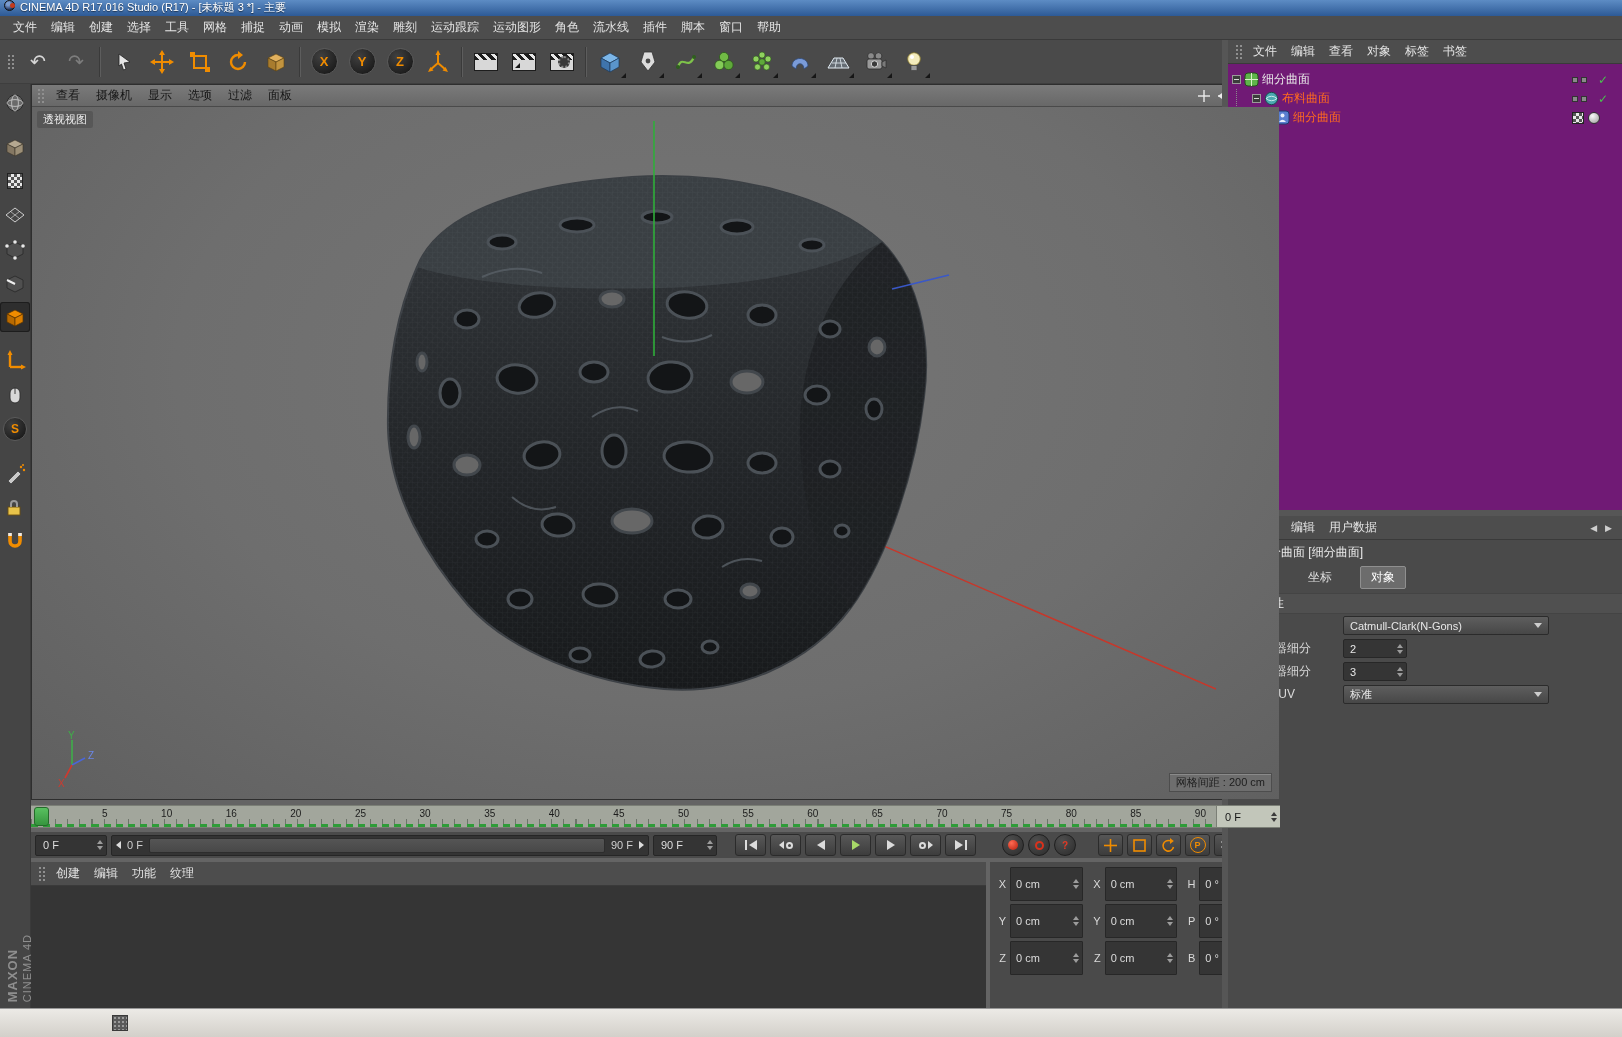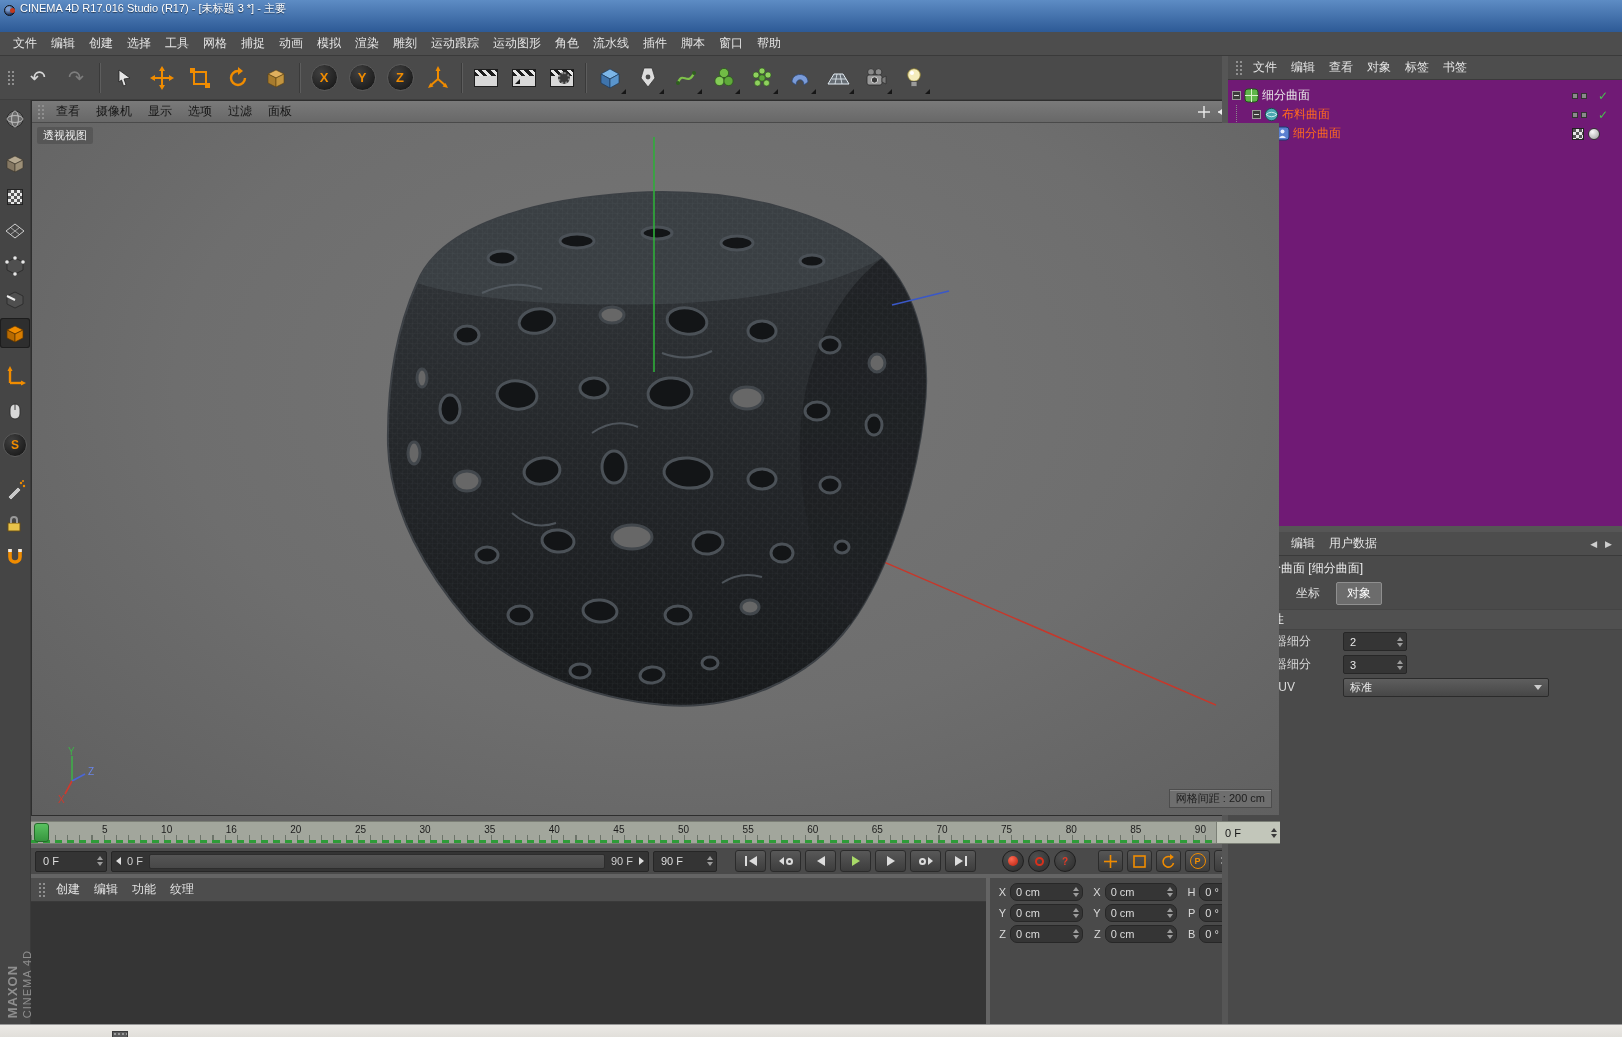--- a/index.html
+++ b/index.html
@@ -1,20 +1,20 @@
 <!DOCTYPE html>
 <html><head>
 <meta charset="utf-8">
 <style>
   *{box-sizing:border-box;margin:0;padding:0}
   body{background:#222;font-family:"Liberation Sans","DejaVu Sans",sans-serif}
   .app{position:relative;width:1622px;height:1037px;background:#4a4a4a;color:#d6d6d6;font-size:12px;overflow:hidden}
 
   
-  .titlebar{height:32px;background:linear-gradient(#5d8cc4,#2d5a96);color:#fff;font-size:11px;display:flex;align-items:flex-end;gap:5px;padding:16px 4px;text-shadow:0 1px 1px #0008}
+  .titlebar{height:16px;background:linear-gradient(#5d8cc4,#2d5a96);color:#fff;font-size:11px;display:flex;align-items:flex-start;gap:5px;padding:0 4px;text-shadow:0 1px 1px #0008}
   .app-logo{width:11px;height:11px;border-radius:50%;background:radial-gradient(circle at 35% 30%,#7a9ccF 20%,#23365e 70%);border:1px solid #111;position:relative}
   .app-logo::after{content:"";position:absolute;right:-1px;top:2px;width:5px;height:5px;border-radius:50%;background:#c23a1e}
 
   
   .menubar{height:24px;background:#4d4d4d;border-bottom:1px solid #3a3a3a;display:flex;align-items:center;padding:0 6px}
   .menu-item{padding:3px 7px;color:#e4e4e4;cursor:default}
 
   .main{display:flex;height:968px}
   .left-area{width:1222px;display:flex;flex-direction:column}
 
@@ -101,21 +101,21 @@
   .bottom-row{margin-top:4px;flex:1;display:flex;gap:4px}
   .panel-menu{height:24px;background:#4d4d4d;border-bottom:1px solid #3a3a3a;display:flex;align-items:center;padding:0 4px}
   .materials{flex:1;display:flex;flex-direction:column;background:#3a3a3a}
   .mat-body{flex:1;background:#353535}
   .coords{width:290px;display:flex;flex-direction:column;background:#4a4a4a}
   .coord-head{display:grid;grid-template-columns:14px 1fr 1fr 1fr;align-items:center;height:24px;background:#4d4d4d;border-bottom:1px solid #3a3a3a}
   .coord-head span{text-align:center;color:#e0e0e0}
   .coord-grid{display:grid;grid-template-columns:1fr 1fr 1fr;gap:3px 8px;padding:5px 8px 2px 6px}
   .c-cell{display:flex;align-items:center;gap:4px}
   .c-axis{width:10px;text-align:right;color:#dadada;font-size:11px}
-  .c-field{flex:1;height:18px;background:#353535;border:1px solid #272727;border-radius:7px;display:flex;align-items:center;justify-content:space-between;color:#dcdcdc;font-size:11px;padding:0 3px 0 5px}
+  .c-field{flex:1;height:34px;background:#353535;border:1px solid #272727;border-radius:1px;display:flex;align-items:center;justify-content:space-between;color:#dcdcdc;font-size:11px;padding:0 3px 0 5px}
   .coord-foot{display:flex;align-items:center;gap:16px;padding:5px 10px 0 12px}
   .c-select{height:19px;background:linear-gradient(#5e5e5e,#474747);border:1px solid #2e2e2e;border-radius:2px;display:flex;align-items:center;gap:8px;padding:0 7px;font-size:11px;color:#e2e2e2}
   .c-select.disabled{color:#929292;background:linear-gradient(#505050,#454545)}
   .dd-arrow{width:0;height:0;border-left:4px solid transparent;border-right:4px solid transparent;border-top:5px solid #cdcdcd}
   .apply-btn{margin-left:auto;height:19px;padding:0 12px;background:linear-gradient(#5e5e5e,#474747);border:1px solid #2e2e2e;border-radius:2px;display:flex;align-items:center;color:#e6e6e6;font-size:11px}
 
   
   .vsplit{width:6px;background:#565656}
   .right-panel{flex:1;background:#4a4a4a;display:flex;flex-direction:column}
   .obj-mgr{height:470px;display:flex;flex-direction:column}
@@ -130,21 +130,21 @@
   .vis-dots{margin-left:auto;display:flex;gap:3px;width:26px}
   .vis-dots i{width:6px;height:6px;background:#8a8a8a;border:1px solid #333;display:block}
   .om-check{width:20px;color:#49c24f;font-weight:bold;font-size:12px}
   .tags{margin-left:auto;display:flex;gap:4px;width:46px}
   .tag-checker{width:12px;height:12px;background-color:#666;background-image:linear-gradient(45deg,#e8e8e8 25%,transparent 25%,transparent 75%,#e8e8e8 75%),linear-gradient(45deg,#e8e8e8 25%,#555 25%,#555 75%,#e8e8e8 75%);background-size:6px 6px;background-position:0 0,3px 3px;border:1px solid #222}
   .tag-dot{width:12px;height:12px;border-radius:50%;background:radial-gradient(circle at 35% 30%,#fafafa,#9a9a9a);border:1px solid #333}
   .indent{width:16px;height:100%;flex:0 0 auto;border-left:1px dotted #8a8a8a;margin-left:4px}
 
   .attr-mgr{flex:1;display:flex;flex-direction:column}
   .am-title{height:24px;display:flex;align-items:center;gap:6px;padding:0 8px;color:#ececec}
-  .am-tabs{display:flex;gap:5px;padding:2px 6px 4px}
+  .am-tabs{display:flex;gap:17px;padding:2px 6px 4px}
   .tab{padding:2px 10px;border:1px solid transparent;border-radius:2px;color:#dedede}
   .tab.active{background:#6c6c6c;border-color:#8f8f8f;color:#fff}
   .am-section{height:21px;display:flex;align-items:center;padding:0 8px;color:#f0f0f0;background:#505050;border-top:1px solid #444;border-bottom:1px solid #444}
   .a-row{height:23px;display:flex;align-items:center;gap:6px;padding:0 8px}
   .bullet{width:9px;height:9px;border-radius:50%;border:2px solid #2e2e2e;background:#606060;flex:0 0 auto}
   .a-label{width:86px;color:#dadada;white-space:nowrap}
   .a-select{width:206px;height:19px;background:linear-gradient(#5e5e5e,#474747);border:1px solid #2b2b2b;border-radius:2px;display:flex;align-items:center;justify-content:space-between;padding:0 6px;font-size:11px;color:#e8e8e8}
   .a-num{width:64px;height:19px;background:#353535;border:1px solid #272727;border-radius:2px;display:flex;align-items:center;justify-content:space-between;padding:0 3px 0 6px;font-size:11px;color:#e8e8e8}
   .am-menu-icons{margin-left:auto;display:flex;gap:8px;color:#cfcfcf;font-size:9px;padding-right:6px}
 
@@ -894,20 +894,28 @@
           <span>细分曲面 [细分曲面]</span>
         </div>
         <div class="am-tabs">
           <span class="tab">基本</span>
           <span class="tab">坐标</span>
           <span class="tab active">对象</span>
         </div>
         <div class="am-section">对象属性</div>
         <div class="a-row">
           <span class="bullet"></span>
+          <span class="a-label">类型</span>
+          <span class="a-select">
+              <span>Catmull-Clark(N-Gons)</span>
+              <span class="dd-arrow"></span>
+            </span>
+        </div>
+        <div class="a-row">
+          <span class="bullet"></span>
           <span class="a-label">编辑器细分</span>
           <span class="a-num">
               <span>2</span>
               <span class="st">
                 <i class="u"></i>
                 <i class="d"></i>
               </span>
             </span>
         </div>
         <div class="a-row">

